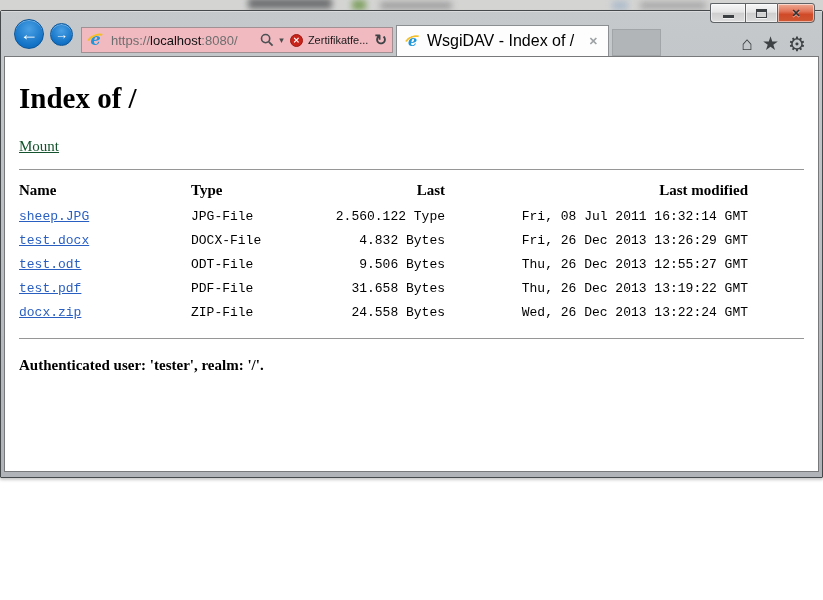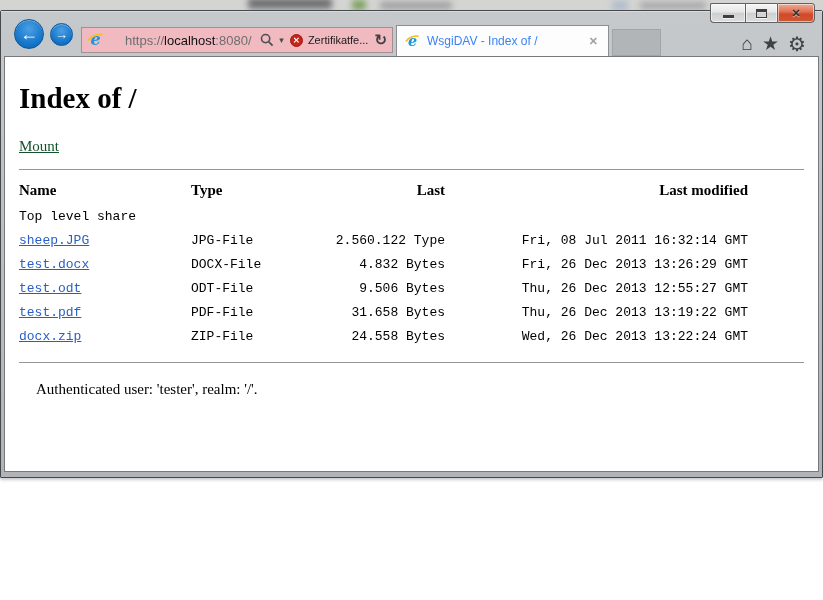--- a/index.html
+++ b/index.html
@@ -54,36 +54,36 @@
 
   .addr { position:absolute; left:80px; top:15px; width:312px; height:26px;
     background:#f1bac1; border:1px solid #a09093; display:flex; align-items:center;
     padding:0 5px; }
   .ie-e { position:relative; width:17px; height:18px; flex:0 0 auto;
     font:italic bold 16px "DejaVu Serif", serif; color:#1f95da; line-height:18px;
     text-align:center; }
   .ie-e::after { content:""; position:absolute; left:-1px; top:3px; width:18px; height:12px;
     border:2px solid transparent; border-top-color:#f3c02c; border-radius:50%;
     transform:rotate(-22deg); }
-  .url { margin-left:21px; font-size:13px; white-space:nowrap; color:#6e6e6e;text-align:right; }
+  .url { margin-left:7px; font-size:13px; white-space:nowrap; color:#6e6e6e;text-align:right; }
   .url .host { color:#111; }
   .addr .spacer { flex:1; }
   .search-ic { flex:0 0 auto; margin:0 2px; display:flex; }
   .caret { font-size:9px; color:#4c4c4c; margin:0 6px 0 3px; }
   .cert-badge { width:13px; height:13px; border-radius:50%; background:#c9231a;
     border:1px solid #9e1812; color:#fff; font-size:8px; font-weight:bold;
     display:flex; align-items:center; justify-content:center; flex:0 0 auto; }
   .cert-text { font-size:11px; color:#1a1a1a; margin:0 4px 0 5px; white-space:nowrap; }
   .refresh { font-size:15px; color:#3f4345; font-weight:bold; margin-left:2px; }
 
   .tab { position:absolute; left:395px; top:13px; width:213px; height:31px;
     background:#fdfdfd; border:1px solid #8b8f92; border-bottom:none;
     display:flex; align-items:center; padding:0 7px; }
   .ie-e.small { transform:scale(.9); }
-  .tab-title { margin-left:6px; font-size:12px; color:#3b82f6; white-space:nowrap;
+  .tab-title { margin-left:6px; font-size:16px; color:#000000; white-space:nowrap;
     overflow:hidden; flex:1; }
   .tab-close { color:#9ea2a5; font-size:11px; font-weight:bold; padding:2px 3px; }
 
   .newtab { position:absolute; left:611px; top:17px; width:49px; height:27px;
     background:#b2b5b8; border:1px solid #a2a5a8; }
 
   .tb-icons { position:absolute; right:16px; top:22px; display:flex; gap:9px;
     color:#3e4244; }
   .tb-icons .ic { font-size:19px; line-height:20px; }
   .tb-icons .ic.gear { font-size:20px; }
@@ -103,21 +103,21 @@
   table.files { border-collapse:collapse; table-layout:fixed; width:729px;
     margin-top:7px; font-family:"Liberation Mono","DejaVu Sans Mono",monospace;
     font-size:13px; }
   table.files th { font-family:"Liberation Serif","DejaVu Serif",serif; font-size:15px;
     font-weight:bold; text-align:left; height:27px; padding:0; vertical-align:middle;
     white-space:nowrap; }
   table.files th.r { text-align:right; }
   table.files td { height:24px; padding:0; vertical-align:middle; white-space:nowrap; }
   td.r { text-align:right; }
 
-  p.auth { margin:18px 17px 0; }
+  p.auth { margin:18px 0 0;font-weight:bold; }
   p.foot { margin:13px 0 0; }
 </style>
 </head>
 <body>
 
 <div class="desktop-strip">
   <div class="blob b1"></div>
   <div class="blob b2"></div>
   <div class="blob b3"></div>
   <div class="blob b4"></div>
@@ -199,23 +199,20 @@
             <col style="width:303px">
           </colgroup>
         <tbody>
             <tr>
           <th>Name</th>
           <th>Type</th>
           <th class="r">Last</th>
           <th class="r">Last modified</th>
         </tr>
         <tr>
-          <td colspan="4">Top level share</td>
-        </tr>
-        <tr>
           <td><a class="blink" href="#">sheep.JPG</a></td>
           <td>JPG-File</td>
           <td class="r">2.560.122 Type</td>
           <td class="r">Fri, 08 Jul 2011 16:32:14 GMT</td>
         </tr>
         <tr>
           <td><a class="blink" href="#">test.docx</a></td>
           <td>DOCX-File</td>
           <td class="r">4.832 Bytes</td>
           <td class="r">Fri, 26 Dec 2013 13:26:29 GMT</td>

